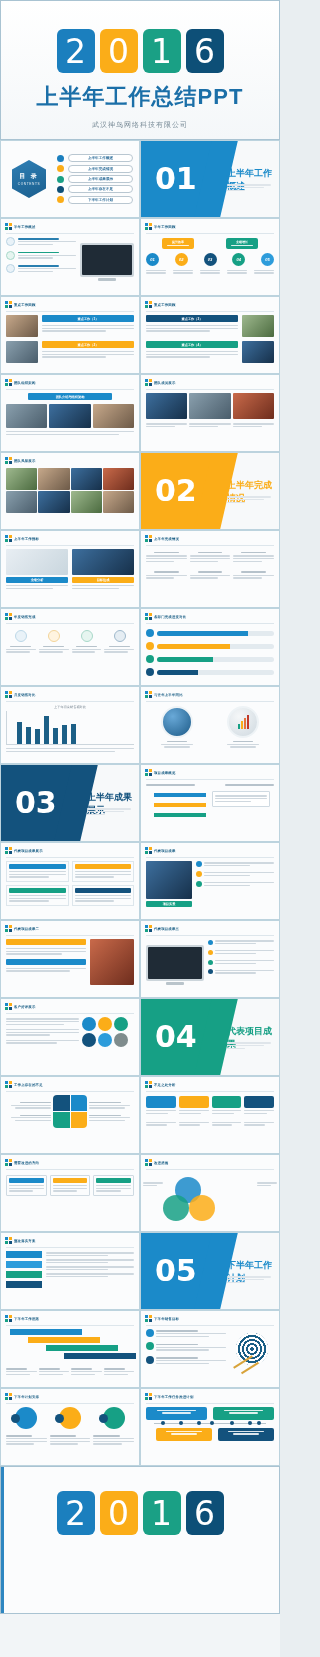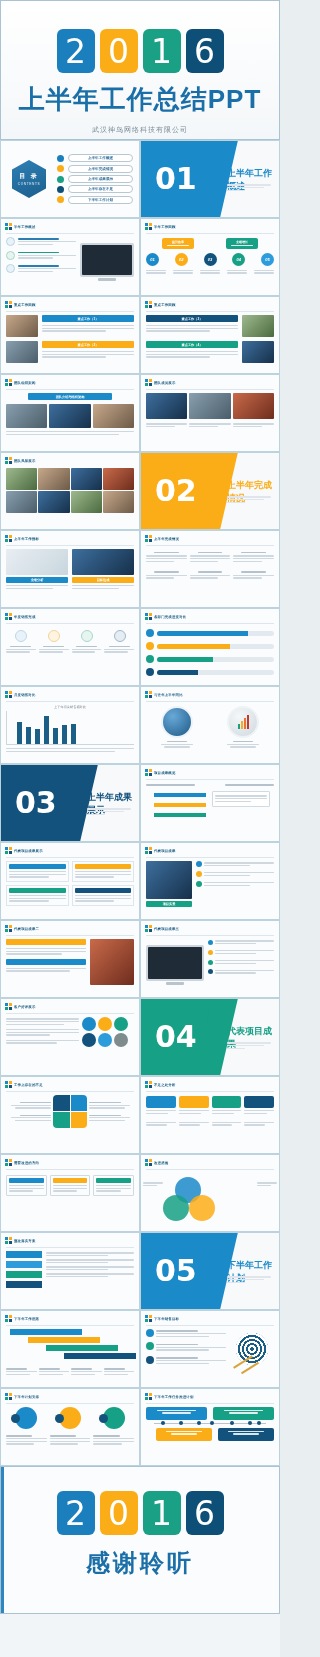--- a/index.html
+++ b/index.html
@@ -37,21 +37,21 @@
   .ln.d { background:#b6c2cb; }
   .ln.w { background:rgba(255,255,255,.85); }
   .ln.s { background:#dfe5ea; }
 
   
   .cover { height:140px; background:linear-gradient(180deg,#ffffff 0%,#f4f7f9 100%); border:1px solid #a9c3d2; }
   .year { display:flex; justify-content:center; gap:5px; margin-top:28px; }
   .ybox { width:38px; height:44px; border-radius:6px; display:flex; align-items:center; justify-content:center;
           color:#fff; font-size:33px; font-family:"DejaVu Sans",sans-serif; line-height:1; }
   .yb1{background:#1b7fbe;} .yb2{background:#fbad18;} .yb3{background:#1aa085;} .yb4{background:#0d4f77;}
-  .cover-title { text-align:center; margin-top:9px; font-size:26px; font-weight:bold; color:#1b6fa8; letter-spacing:1px; }
+  .cover-title { text-align:center; margin-top:9px; font-size:22px; font-weight:bold; color:#1b6fa8; letter-spacing:1px; }
   .cover-sub { text-align:center; margin-top:8px; font-size:7px; color:#7a8c98; letter-spacing:1px; }
 
   
   .toc { height:78px; display:flex; align-items:center; }
   .hexwrap { width:56px; display:flex; align-items:center; justify-content:center; flex:0 0 auto; }
   .hex { width:34px; height:38px; background:linear-gradient(160deg,#2f7fb5,#1b5f8e);
          clip-path:polygon(50% 0,100% 25%,100% 75%,50% 100%,0 75%,0 25%);
          display:flex; flex-direction:column; align-items:center; justify-content:center; color:#fff; }
   .hex b { font-size:6px; letter-spacing:2px; }
   .hex span { font-size:3.2px; letter-spacing:.6px; margin-top:1px; opacity:.9;}
@@ -1320,16 +1320,15 @@
   </div>
 
   <div class="slide full thanks">
     <div class="edge"></div>
     <div class="year" style="margin-top:24px">
       <div class="ybox yb1">2</div>
       <div class="ybox yb2">0</div>
       <div class="ybox yb3">1</div>
       <div class="ybox yb4">6</div>
     </div>
-    <div class="thanks-title">感谢聆听</div>
   </div>
 
 </div>
 
 </body></html>

